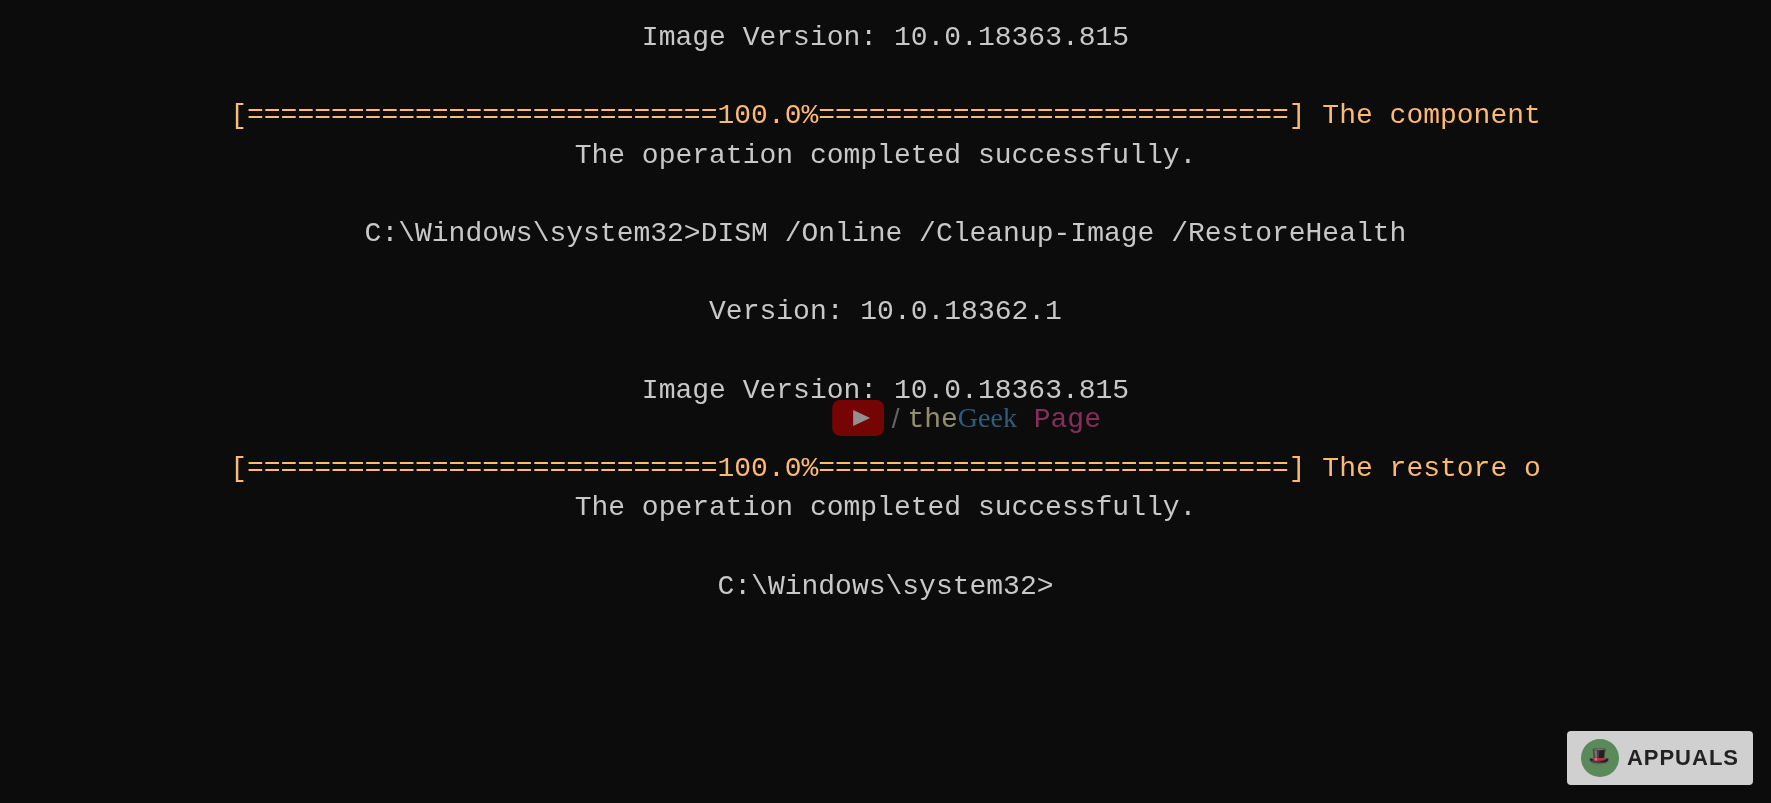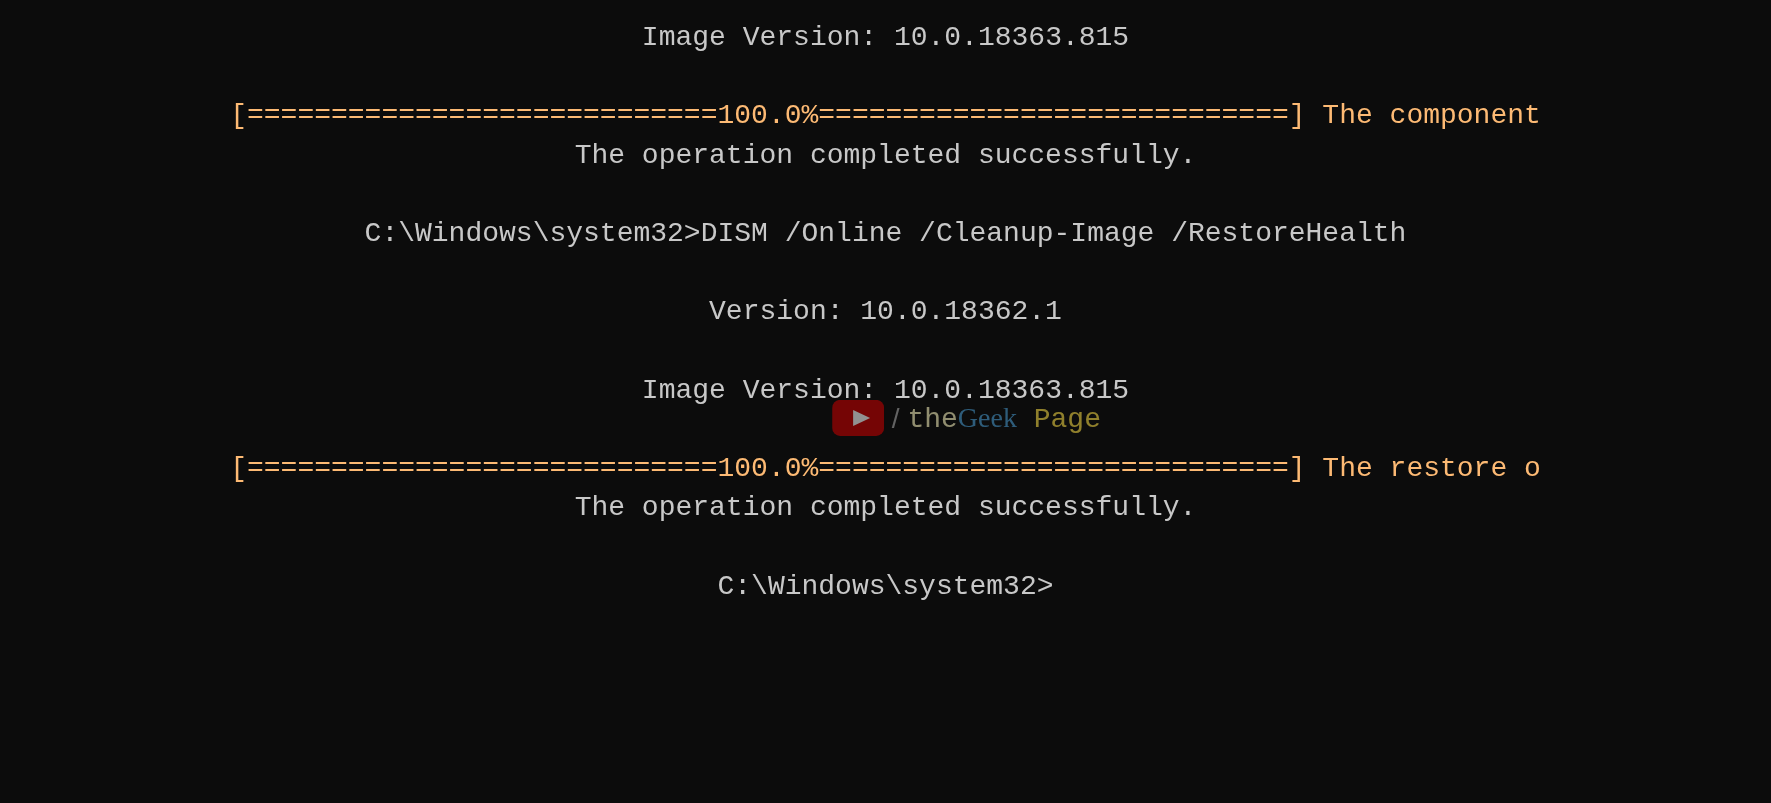--- a/index.html
+++ b/index.html
@@ -71,21 +71,21 @@
     .watermark-the {
       color: #fef9c3;
     }
 
     .watermark-geek {
       color: #4a9fd5;
       font-family: Liberation Serif, serif;
     }
 
     .watermark-page {
-      color: #fde047;
+      color: #ec4899;
     }
 
     .appuals-badge {
       position: absolute;
       bottom: 18px;
       right: 18px;
       background-color: #d0d0d0;
       border-radius: 4px;
       padding: 8px 14px;
       display: flex;
@@ -145,14 +145,18 @@
     <svg class="yt-icon" viewBox="0 0 52 36" xmlns="http://www.w3.org/2000/svg">
       <rect width="52" height="36" rx="8" fill="#cc0000"></rect>
       <polygon points="21,10 38,18 21,26" fill="white"></polygon>
     </svg>
     <span class="watermark-slash">/</span>
     <span>
       <span class="watermark-the">the</span><span class="watermark-geek">Geek</span> <span class="watermark-page">Page</span>
     </span>
   </div>
 
+  <div class="appuals-badge">
+    <div class="appuals-avatar"></div>
+    <span class="appuals-label">APPUALS</span>
+  </div>
 
 </div>
 
 </body></html>

